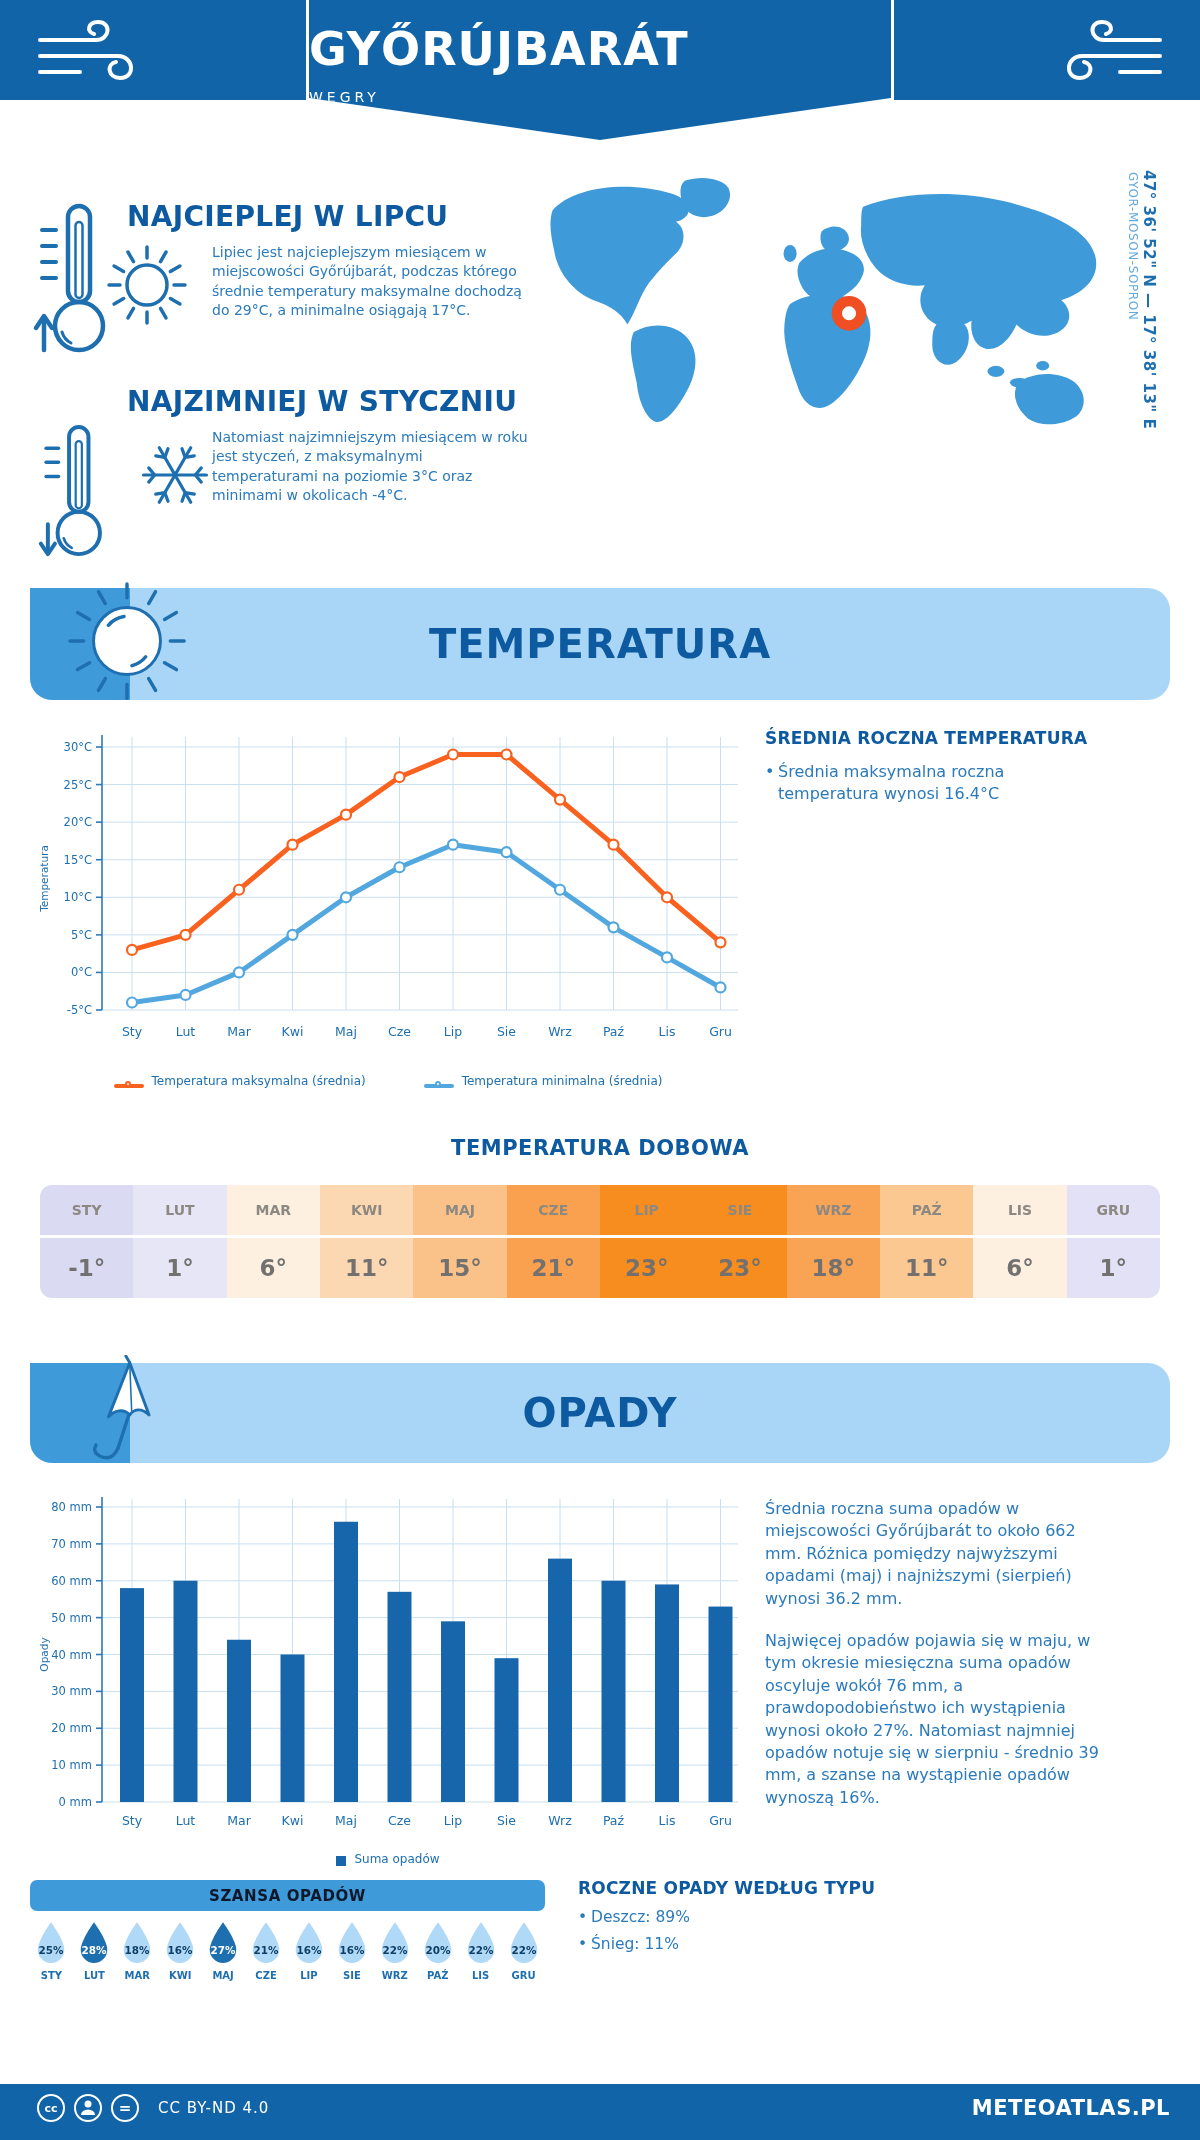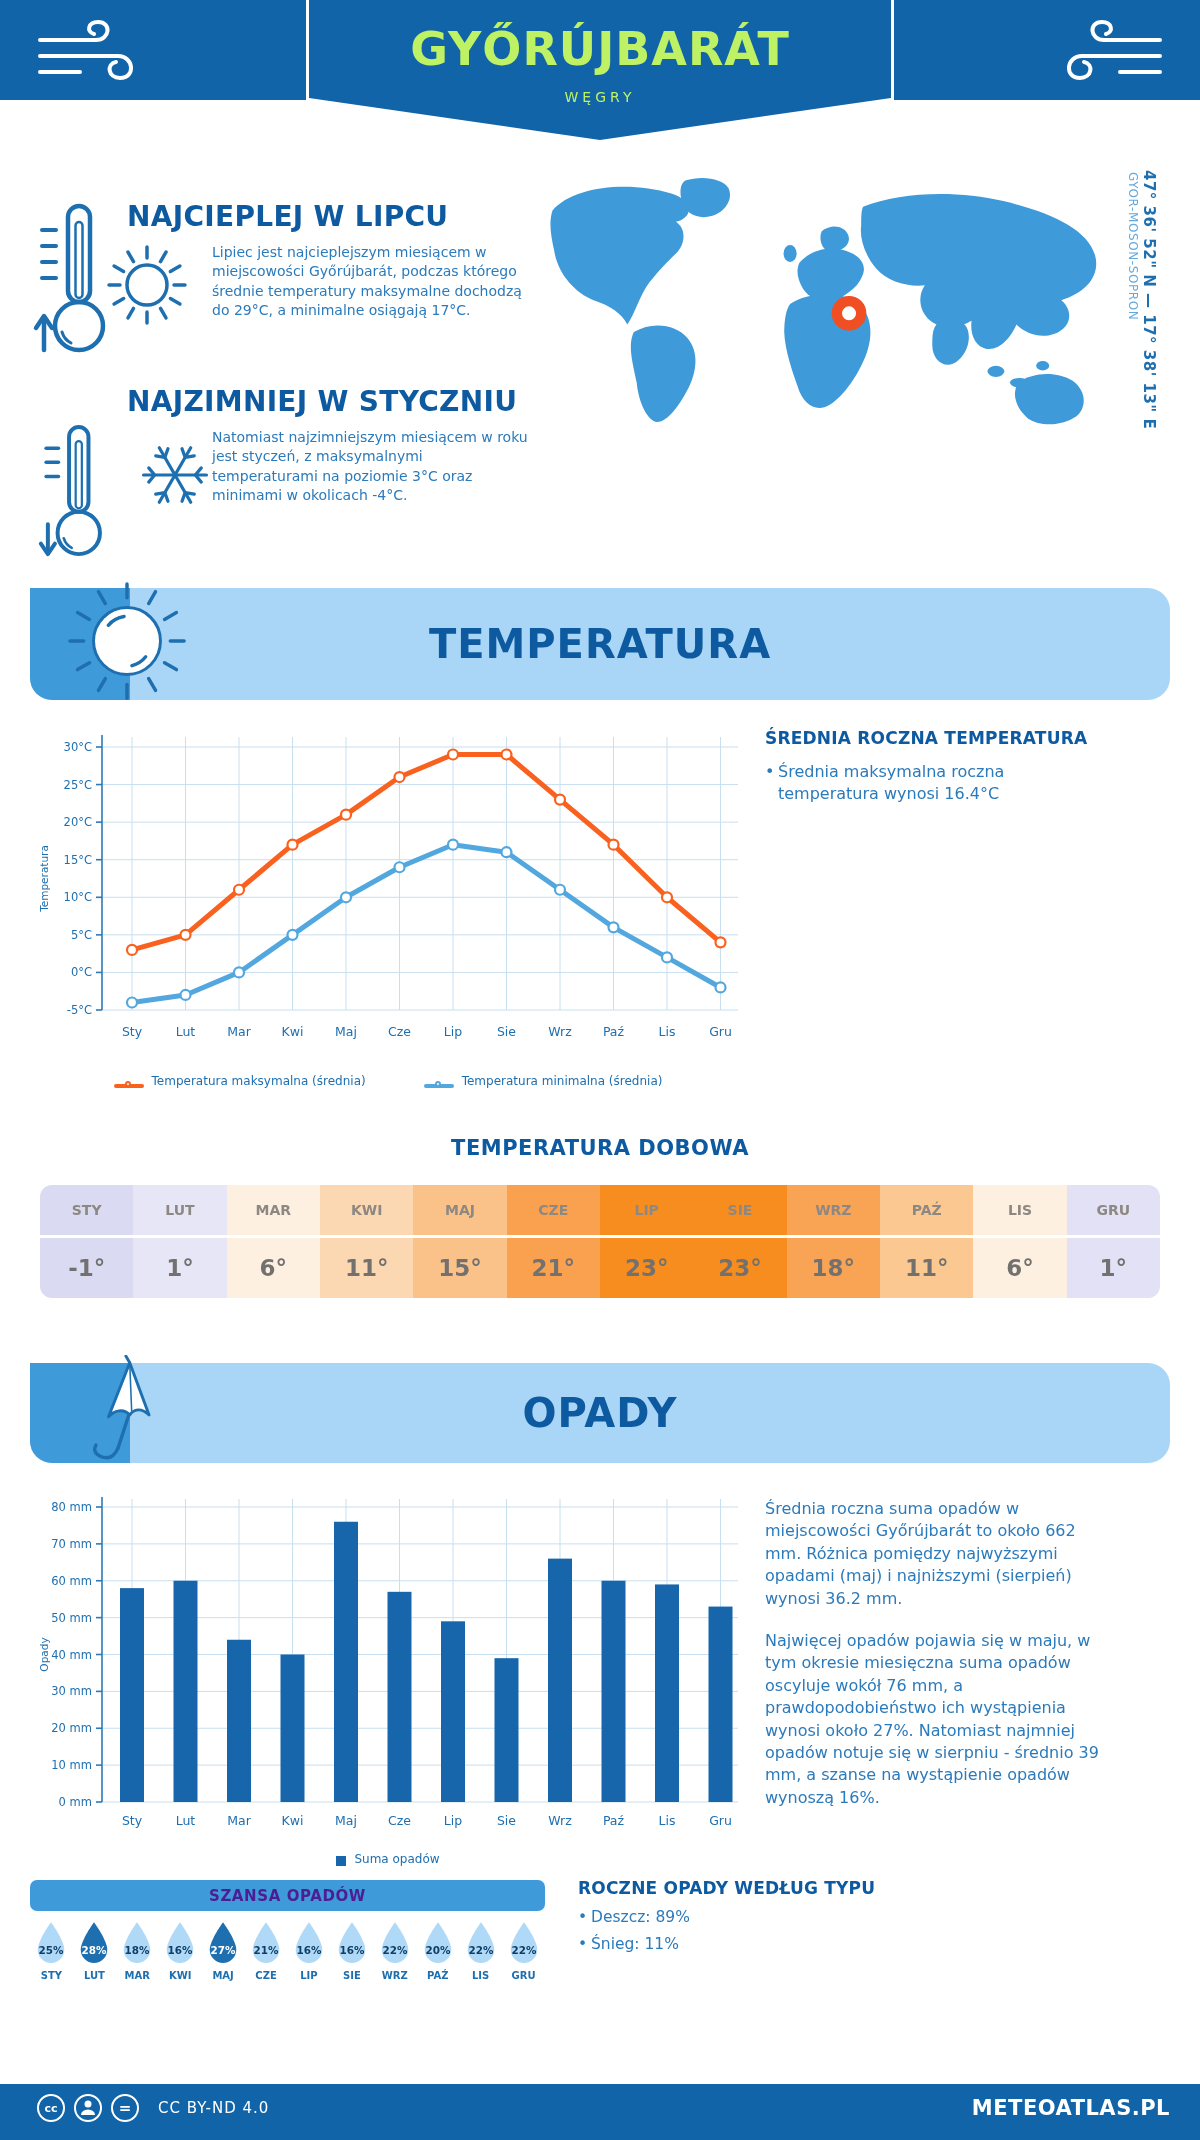--- a/index.html
+++ b/index.html
@@ -11,21 +11,21 @@
   .page{position:relative;width:1200px;height:2140px;background:#fff;overflow:hidden;margin:0 auto}
 
   
   .hdr{position:absolute;left:0;top:0;width:1200px;height:100px;background:var(--blue)}
   .wind{position:absolute;top:18px}
   .wind.l{left:34px}
   .wind.r{right:34px;transform:scaleX(-1)}
   .hdr-banner-outer{position:absolute;left:306px;top:0;width:588px;height:144px;background:#fff;
     clip-path:polygon(0 0,100% 0,100% 70%,50% 100%,0 70%)}
   .hdr-banner{position:absolute;left:3px;right:3px;top:0;bottom:4px;background:var(--blue);
-    clip-path:polygon(0 0,100% 0,100% 70%,50% 100%,0 70%);text-align:center;color:#bef264}
+    clip-path:polygon(0 0,100% 0,100% 70%,50% 100%,0 70%);color:#ffffff}
   .hdr-title{font-size:46px;font-weight:800;letter-spacing:1px;padding-top:22px}
   .hdr-sub{font-size:14px;letter-spacing:4px;margin-top:13px}
 
   
   .intro-h{position:absolute;left:127px;font-size:28px;font-weight:800;color:var(--head);letter-spacing:.3px}
   .intro-p{position:absolute;left:212px;width:318px;font-size:14px;line-height:1.38;color:var(--text)}
   .abs{position:absolute}
 
   
   .coords{position:absolute;left:1126px;top:170px;height:290px;writing-mode:vertical-rl}
@@ -63,21 +63,21 @@
     font-size:21px;font-weight:800;color:var(--head);letter-spacing:.5px}
   .temp-table{position:absolute;left:40px;top:1185px;width:1120px;border-radius:12px;overflow:hidden}
   .tt-row{display:grid;grid-template-columns:repeat(12,1fr)}
   .tt-row.vals{margin-top:3px}
   .tt-cell{display:flex;align-items:center;justify-content:center}
   .tt-month{height:50px;font-size:14px;font-weight:bold;color:#8D8882}
   .tt-val{height:60px;font-size:23px;font-weight:bold;color:#73716F}
 
   
   .szansa-bar{position:absolute;left:30px;top:1880px;width:515px;height:31px;background:var(--accent);
-    border-radius:7px;color:#4c1d95;font-weight:bold;font-size:15px;letter-spacing:.6px;
+    border-radius:7px;color:#0f172a;font-weight:bold;font-size:15px;letter-spacing:.6px;
     display:flex;align-items:center;justify-content:center}
   .drops{position:absolute;left:30px;top:1920px;width:515px;display:grid;grid-template-columns:repeat(12,1fr)}
   .drop-cell{display:flex;flex-direction:column;align-items:center}
   .drop-pct{font-size:11px;font-weight:bold}
   .drop-month{font-size:10px;font-weight:bold;color:var(--tick);margin-top:4px}
 
   
   .footer{position:absolute;left:0;top:2084px;width:1200px;height:56px;background:var(--blue);
     display:flex;align-items:center;justify-content:space-between;padding:0 30px 8px 36px;color:#fff}
   .foot-left{display:flex;align-items:center;gap:12px}

